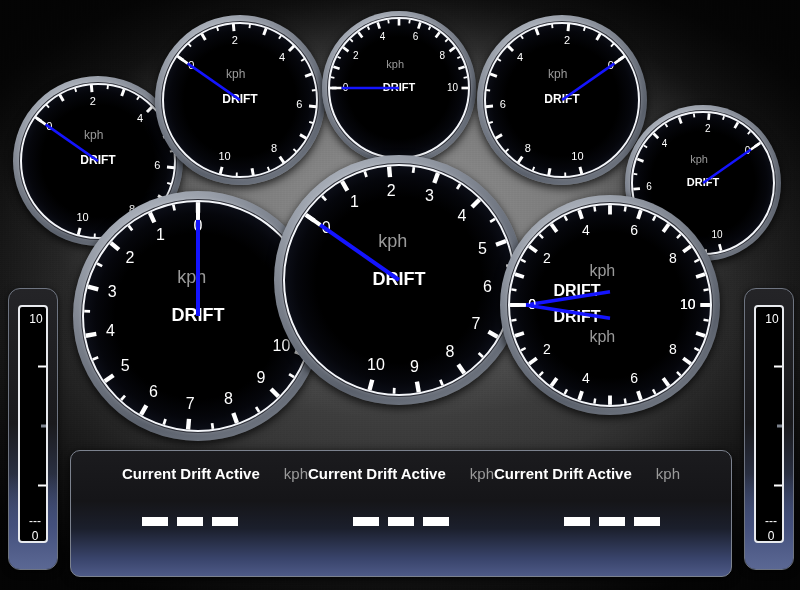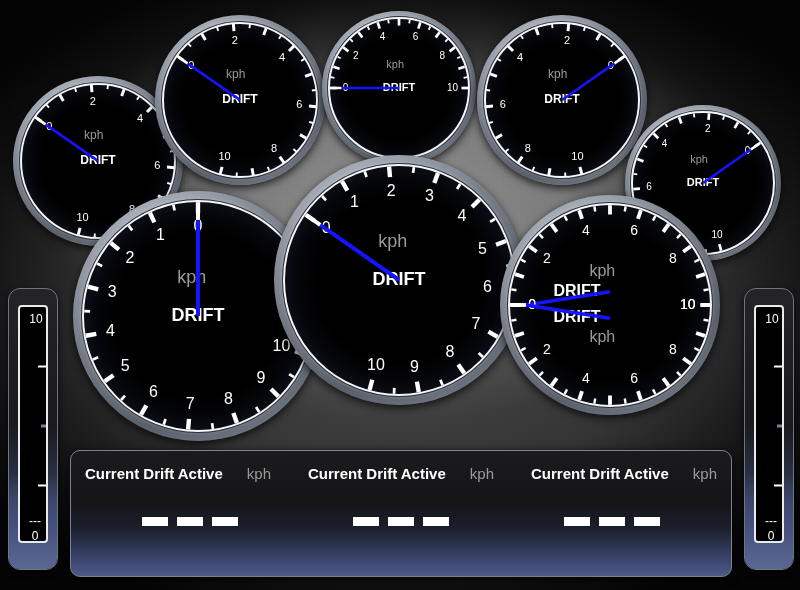--- a/index.html
+++ b/index.html
@@ -106,22 +106,22 @@
     position:absolute;
     left:70px;top:450px;width:660px;height:125px;
     border-radius:10px;
     border:1px solid #7c828e;
     background:linear-gradient(180deg,#1b1b1e 0%,#151518 40%,#1b1f2c 62%,#39446b 86%,#4e5a87 100%);
     box-shadow:0 2px 10px rgba(0,0,0,.8);
     overflow:hidden;
   }
   .status-row{
     position:absolute;top:14px;left:0;right:0;
-    display:flex;justify-content:space-between;align-items:center;
-    padding:0 14px;box-sizing:border-box;
+    display:flex;justify-content:center;align-items:center;
+    padding:0 28px;box-sizing:border-box;
   }
   .status-cell{display:flex;align-items:baseline;gap:24px;}
   .status-label{
     color:#ffffff;font-size:15px;font-weight:bold;
     font-family:"Liberation Sans",sans-serif;white-space:nowrap;
   }
   .status-unit{
     color:#9a9a9a;font-size:15px;
     font-family:"Liberation Sans",sans-serif;
   }

